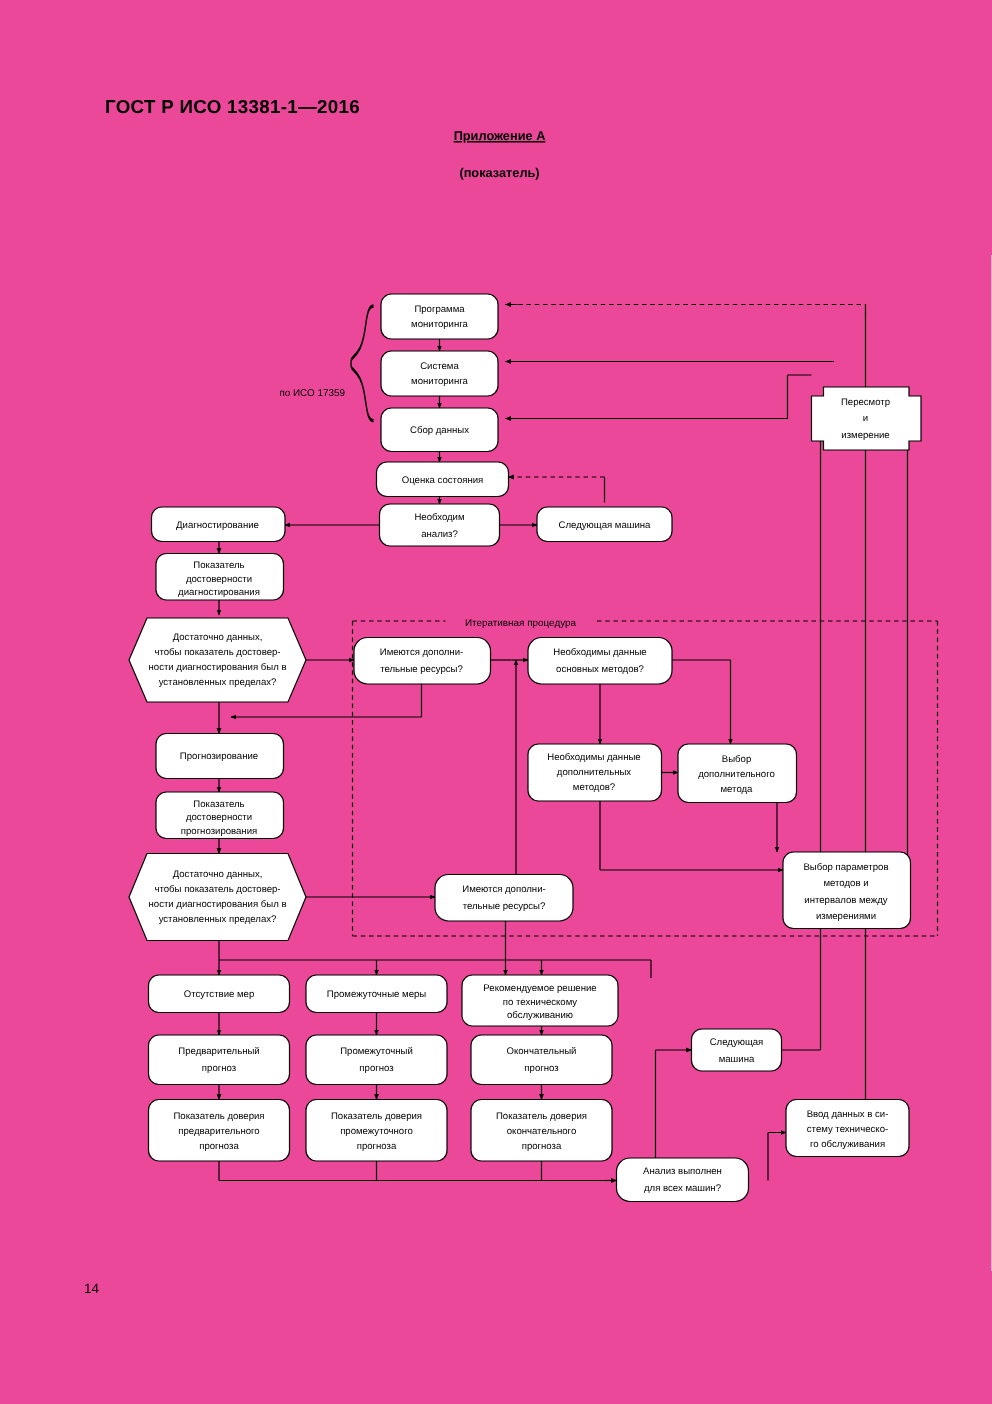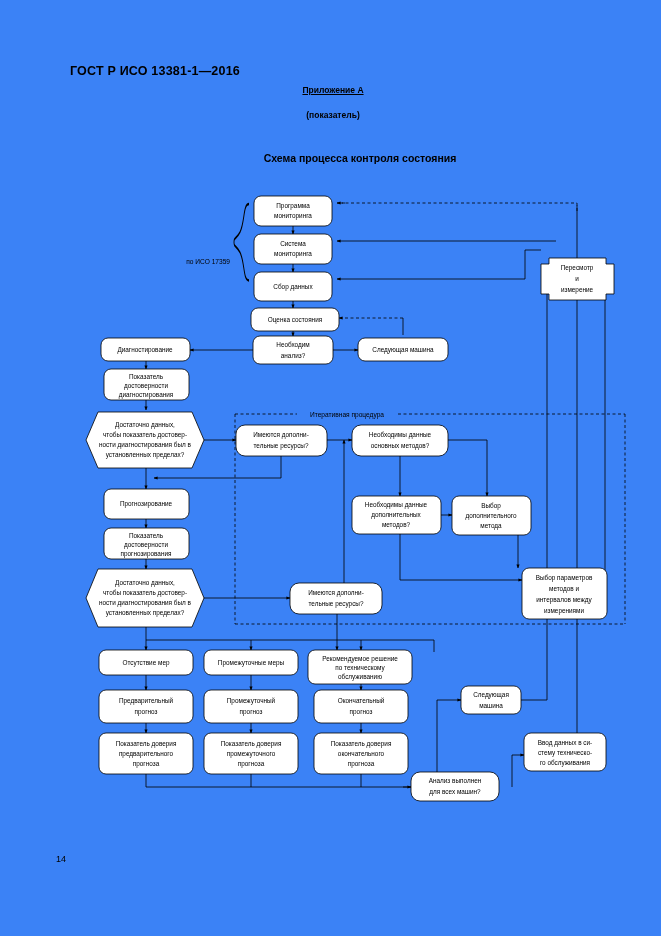--- a/index.html
+++ b/index.html
@@ -1,18 +1,18 @@
 <!DOCTYPE html>
 <html><head>
 <meta charset="utf-8">
 <style>
   html,body{margin:0;padding:0;background:#fff;}
   body{width:661px;height:936px;position:relative;
        font-family:"Liberation Sans","DejaVu Sans",sans-serif;color:#000;}
-  #page{position:absolute;inset:0;width:661px;height:936px;overflow:hidden;background:#3b82f6;}
+  #page{position:absolute;inset:0;width:661px;height:936px;overflow:hidden;background:#ec4899;}
   .hdr-std{position:absolute;left:70px;top:64px;font-size:12.5px;font-weight:bold;letter-spacing:.2px;}
   .app-line{position:absolute;text-align:center;font-size:8.5px;font-weight:bold;}
   #app-a{left:253px;top:85px;width:160px;text-decoration:underline;}
   #app-b{left:253px;top:110px;width:160px;}
   .fig-title{position:absolute;left:180px;top:152px;width:360px;text-align:center;
              font-size:10.5px;font-weight:bold;}
   .pageno{position:absolute;left:56px;top:854px;font-size:9px;}
   svg{position:absolute;left:0;top:0;width:661px;height:936px;}
   svg text{font-family:"Liberation Sans","DejaVu Sans",sans-serif;}
   .nd{fill:#fff;stroke:#000;stroke-width:.8;}
@@ -26,21 +26,20 @@
 </head>
 <body>
 
 <div id="page">
 
   <div class="hdr-std">ГОСТ Р ИСО 13381-1—2016</div>
 
   <div class="app-line" id="app-a">Приложение А</div>
   <div class="app-line" id="app-b">(показатель)</div>
 
-  <div class="fig-title">Схема процесса контроля состояния</div>
 
   <div class="pageno">14</div>
 
   <svg viewBox="0 0 661 936">
 
     <defs>
       <marker id="ar" viewBox="0 0 10 10" refX="9" refY="5" markerWidth="5" markerHeight="5" orient="auto-start-reverse">
         <path d="M0 1 L10 5 L0 9 z" fill="#000"></path>
       </marker>
     </defs>

